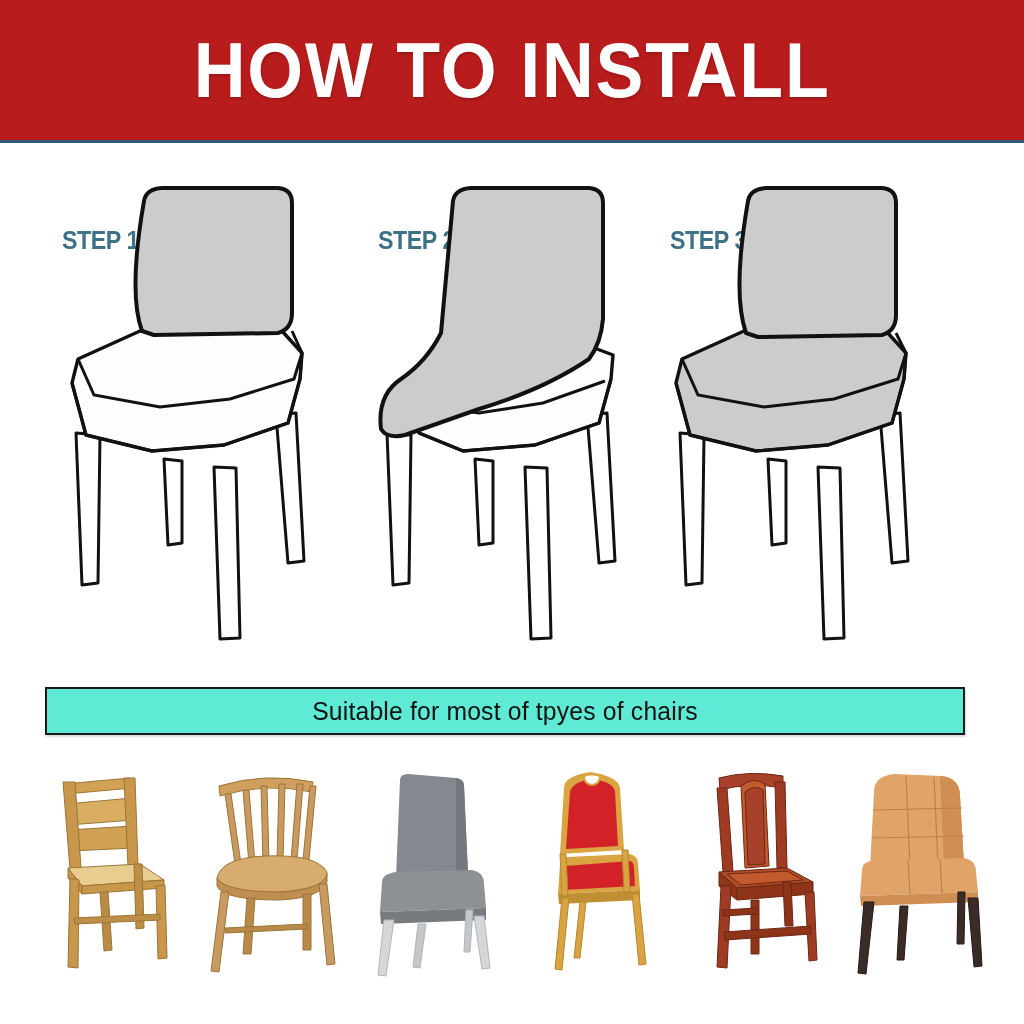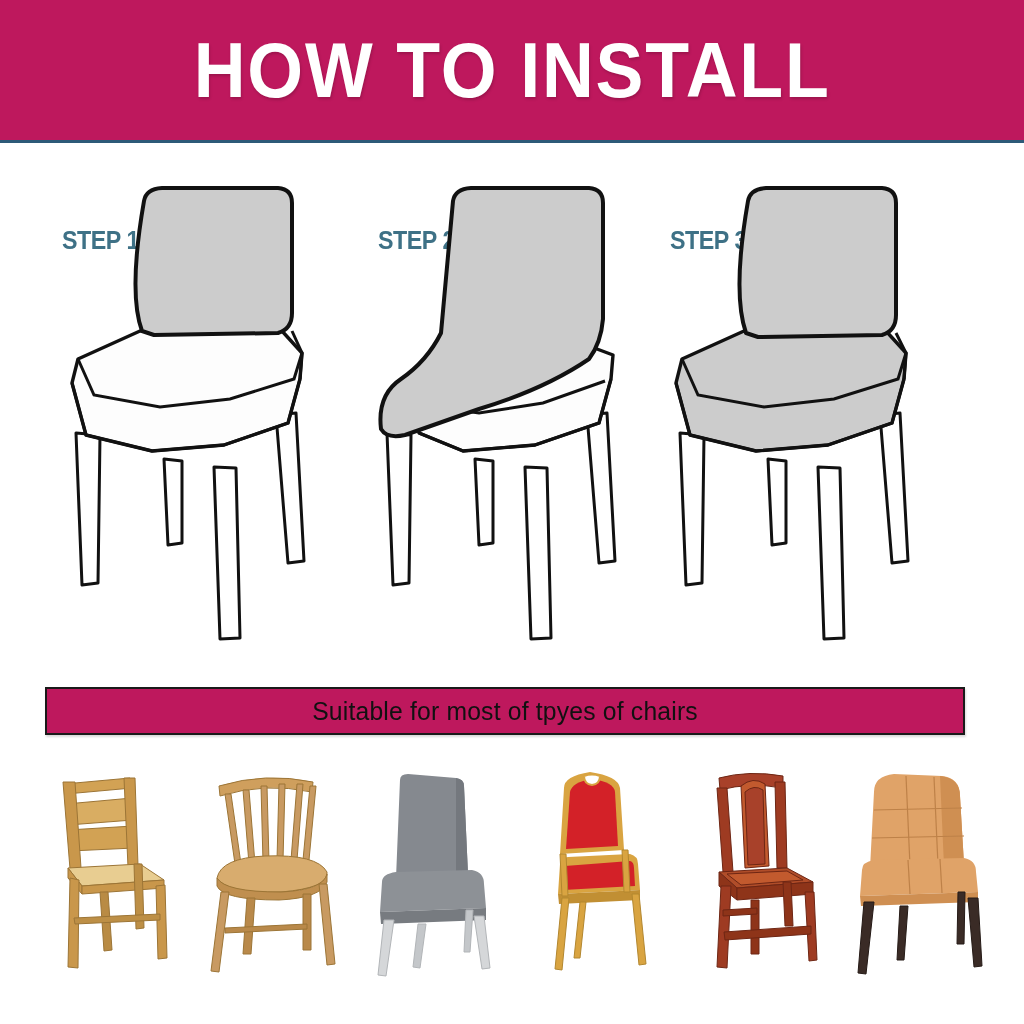--- a/index.html
+++ b/index.html
@@ -14,21 +14,21 @@
     overflow: hidden;
     position: relative;
   }
 
   
   .header {
     position: absolute;
     left: 0; top: 0;
     width: 1024px;
     height: 143px;
-    background: #be185d;
+    background: #b91c1c;
     border-bottom: 3px solid #2d5a78;
     box-sizing: border-box;
     display: flex;
     align-items: center;
     justify-content: center;
   }
   .header-title {
     color: #ffffff;
     font-family: "Liberation Sans Narrow", "Liberation Sans", sans-serif;
     font-size: 78px;
@@ -95,21 +95,21 @@
   .step-panel.p3 .chair-svg { left: 28px; }
 
   
   .suitable-box {
     position: absolute;
     left: 45px;
     top: 687px;
     width: 920px;
     height: 48px;
     border: 2px solid #1a1a1a;
-    background: #be185d;
+    background: #5eead4;
     box-sizing: border-box;
     display: flex;
     align-items: center;
     justify-content: center;
     box-shadow: 1px 2px 2px rgba(0,0,0,0.15);
   }
   .suitable-text {
     font-family: "Liberation Sans Narrow", "Liberation Sans", sans-serif;
     font-size: 26px;
     color: #111111;

